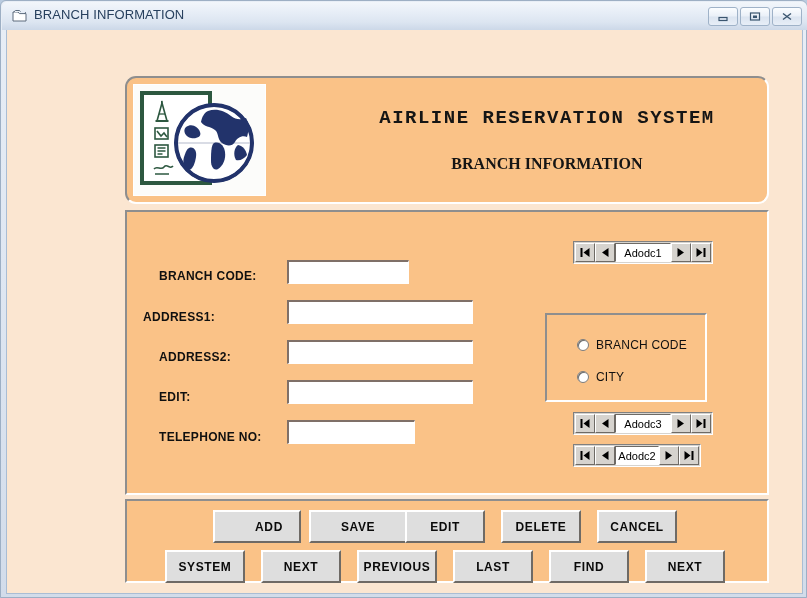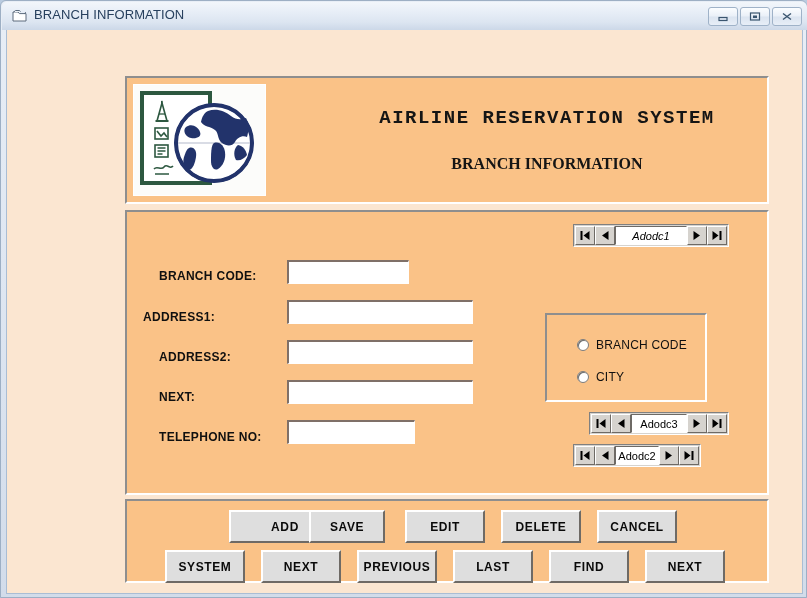--- a/index.html
+++ b/index.html
@@ -92,21 +92,21 @@
     box-sizing: border-box;
     border-top: 2px solid #8e8e8e;
     border-left: 2px solid #8e8e8e;
     border-right: 2px solid #ffffff;
     border-bottom: 2px solid #ffffff;
   }
 
   
   #frame-header {
     left: 118px; top: 46px;
-    width: 644px; height: 128px;
+    width: 644px; height: 128px; border-radius: 11px;
   }
   #logo-box {
     position: absolute;
     left: 6px; top: 6px;
     width: 131px; height: 110px;
     background: #fbfbf8;
     border: 1px solid #ffffff;
     overflow: hidden;
   }
   #logo-box svg { display:block; }
@@ -348,30 +348,30 @@
       </div>
       <div id="app-title">AIRLINE  RESERVATION  SYSTEM</div>
       <div id="app-subtitle">BRANCH INFORMATION</div>
     </div>
 
     <div class="vb-frame" id="frame-body">
 
       <div class="field-label" style="left:32px; top:57px;">BRANCH CODE:</div>
       <div class="field-label" style="left:16px; top:98px;">ADDRESS1:</div>
       <div class="field-label" style="left:32px; top:138px;">ADDRESS2:</div>
-      <div class="field-label" style="left:32px; top:178px;">NEXT:</div>
+      <div class="field-label" style="left:32px; top:178px;">EDIT:</div>
       <div class="field-label" style="left:32px; top:218px;">TELEPHONE NO:</div>
 
       <input class="vb-text" type="text" style="left: 160px; top: 48px; width: 122px; height: 24px;" value="">
       <input class="vb-text" type="text" style="left: 160px; top: 88px; width: 186px; height: 24px;" value="">
       <input class="vb-text" type="text" style="left: 160px; top: 128px; width: 186px; height: 24px;" value="">
       <input class="vb-text" type="text" style="left: 160px; top: 168px; width: 186px; height: 24px;" value="">
       <input class="vb-text" type="text" style="left: 160px; top: 208px; width: 128px; height: 24px;" value="">
 
-      <div class="adodc" style="left:446px; top:12px; width:156px;font-style:italic;">
+      <div class="adodc" style="left:446px; top:29px; width:140px;">
         <div class="adodc-btn">
           <svg width="12" height="11" viewBox="0 0 12 11">
               <path d="M10.5 1L4.5 5.5l6 4.5z" fill="#000"></path>
               <rect x="1.5" y="1" width="2" height="9" fill="#000"></rect>
             </svg>
         </div>
         <div class="adodc-btn">
           <svg width="12" height="11" viewBox="0 0 12 11">
               <path d="M9.5 1L3 5.5l6.5 4.5z" fill="#000"></path>
             </svg>
@@ -394,21 +394,21 @@
         <div class="vb-radio" style="left:30px; top:23px;">
           <span class="radio-dot"></span>
           <span class="radio-label">BRANCH CODE</span>
         </div>
         <div class="vb-radio" style="left:30px; top:55px;">
           <span class="radio-dot"></span>
           <span class="radio-label">CITY</span>
         </div>
       </div>
 
-      <div class="adodc" style="left:446px; top:200px; width:140px;margin-left:16px;">
+      <div class="adodc" style="left:446px; top:200px; width:140px;">
         <div class="adodc-btn">
           <svg width="12" height="11" viewBox="0 0 12 11">
               <path d="M10.5 1L4.5 5.5l6 4.5z" fill="#000"></path>
               <rect x="1.5" y="1" width="2" height="9" fill="#000"></rect>
             </svg>
         </div>
         <div class="adodc-btn">
           <svg width="12" height="11" viewBox="0 0 12 11">
               <path d="M9.5 1L3 5.5l6.5 4.5z" fill="#000"></path>
             </svg>
@@ -450,22 +450,22 @@
               <path d="M1.5 1L7.5 5.5l-6 4.5z" fill="#000"></path>
               <rect x="8.5" y="1" width="2" height="9" fill="#000"></rect>
             </svg>
         </div>
       </div>
 
     </div>
 
     <div class="vb-frame" id="frame-buttons">
 
-      <div class="vb-button" style="left:102px;  top:9px;  width:88px;padding-left:24px;">ADD</div>
-      <div class="vb-button" style="left:182px; top:9px;  width:76px;">SAVE</div>
+      <div class="vb-button" style="left:86px;  top:9px;  width:88px;padding-left:24px;">ADD</div>
+      <div class="vb-button" style="left:182px; top:9px;  width:98px;">SAVE</div>
       <div class="vb-button" style="left:278px; top:9px;  width:80px;">EDIT</div>
       <div class="vb-button" style="left:374px; top:9px;  width:80px;">DELETE</div>
       <div class="vb-button" style="left:470px; top:9px;  width:80px;">CANCEL</div>
 
       <div class="vb-button" style="left:38px;  top:49px; width:80px;">SYSTEM</div>
       <div class="vb-button" style="left:134px; top:49px; width:80px;">NEXT</div>
       <div class="vb-button" style="left:230px; top:49px; width:80px;">PREVIOUS</div>
       <div class="vb-button" style="left:326px; top:49px; width:80px;">LAST</div>
       <div class="vb-button" style="left:422px; top:49px; width:80px;">FIND</div>
       <div class="vb-button" style="left:518px; top:49px; width:80px;">NEXT</div>

